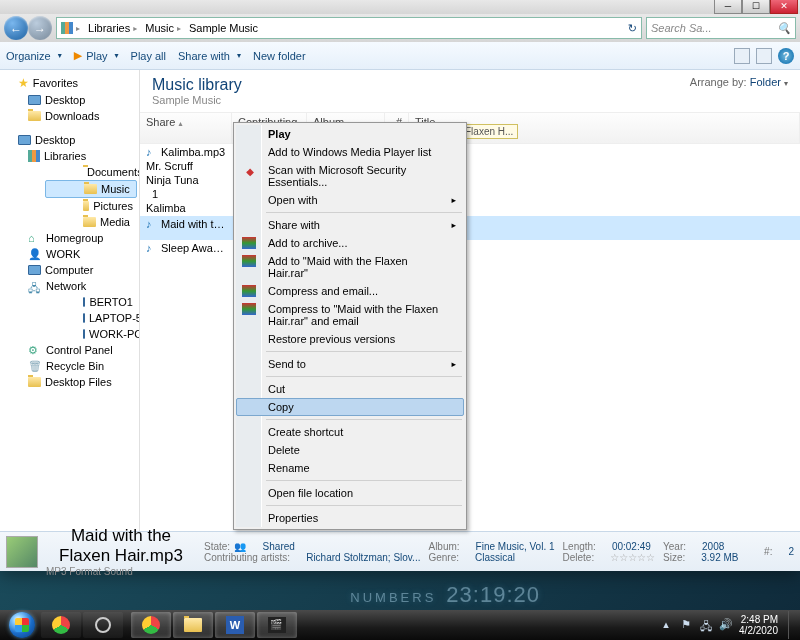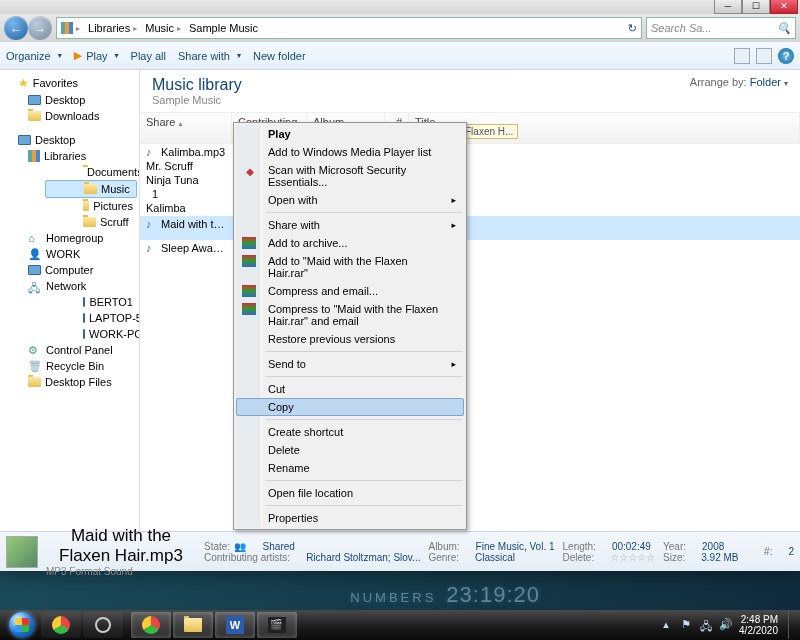--- a/index.html
+++ b/index.html
@@ -179,21 +179,21 @@
       <div class="item l2 sel">
           <span class="ico folder-i"></span>
           <span>Music</span>
         </div>
       <div class="item l2">
           <span class="ico folder-i"></span>
           <span>Pictures</span>
         </div>
       <div class="item l2">
           <span class="ico folder-i"></span>
-          <span>Scruff</span>
+          <span>Media</span>
         </div>
       <div class="item">
           <span class="ico" style="color:#4a8">⌂</span>
           <span>Homegroup</span>
         </div>
       <div class="item">
           <span class="ico" style="color:#8a5">👤</span>
           <span>WORK</span>
         </div>
       <div class="item">

